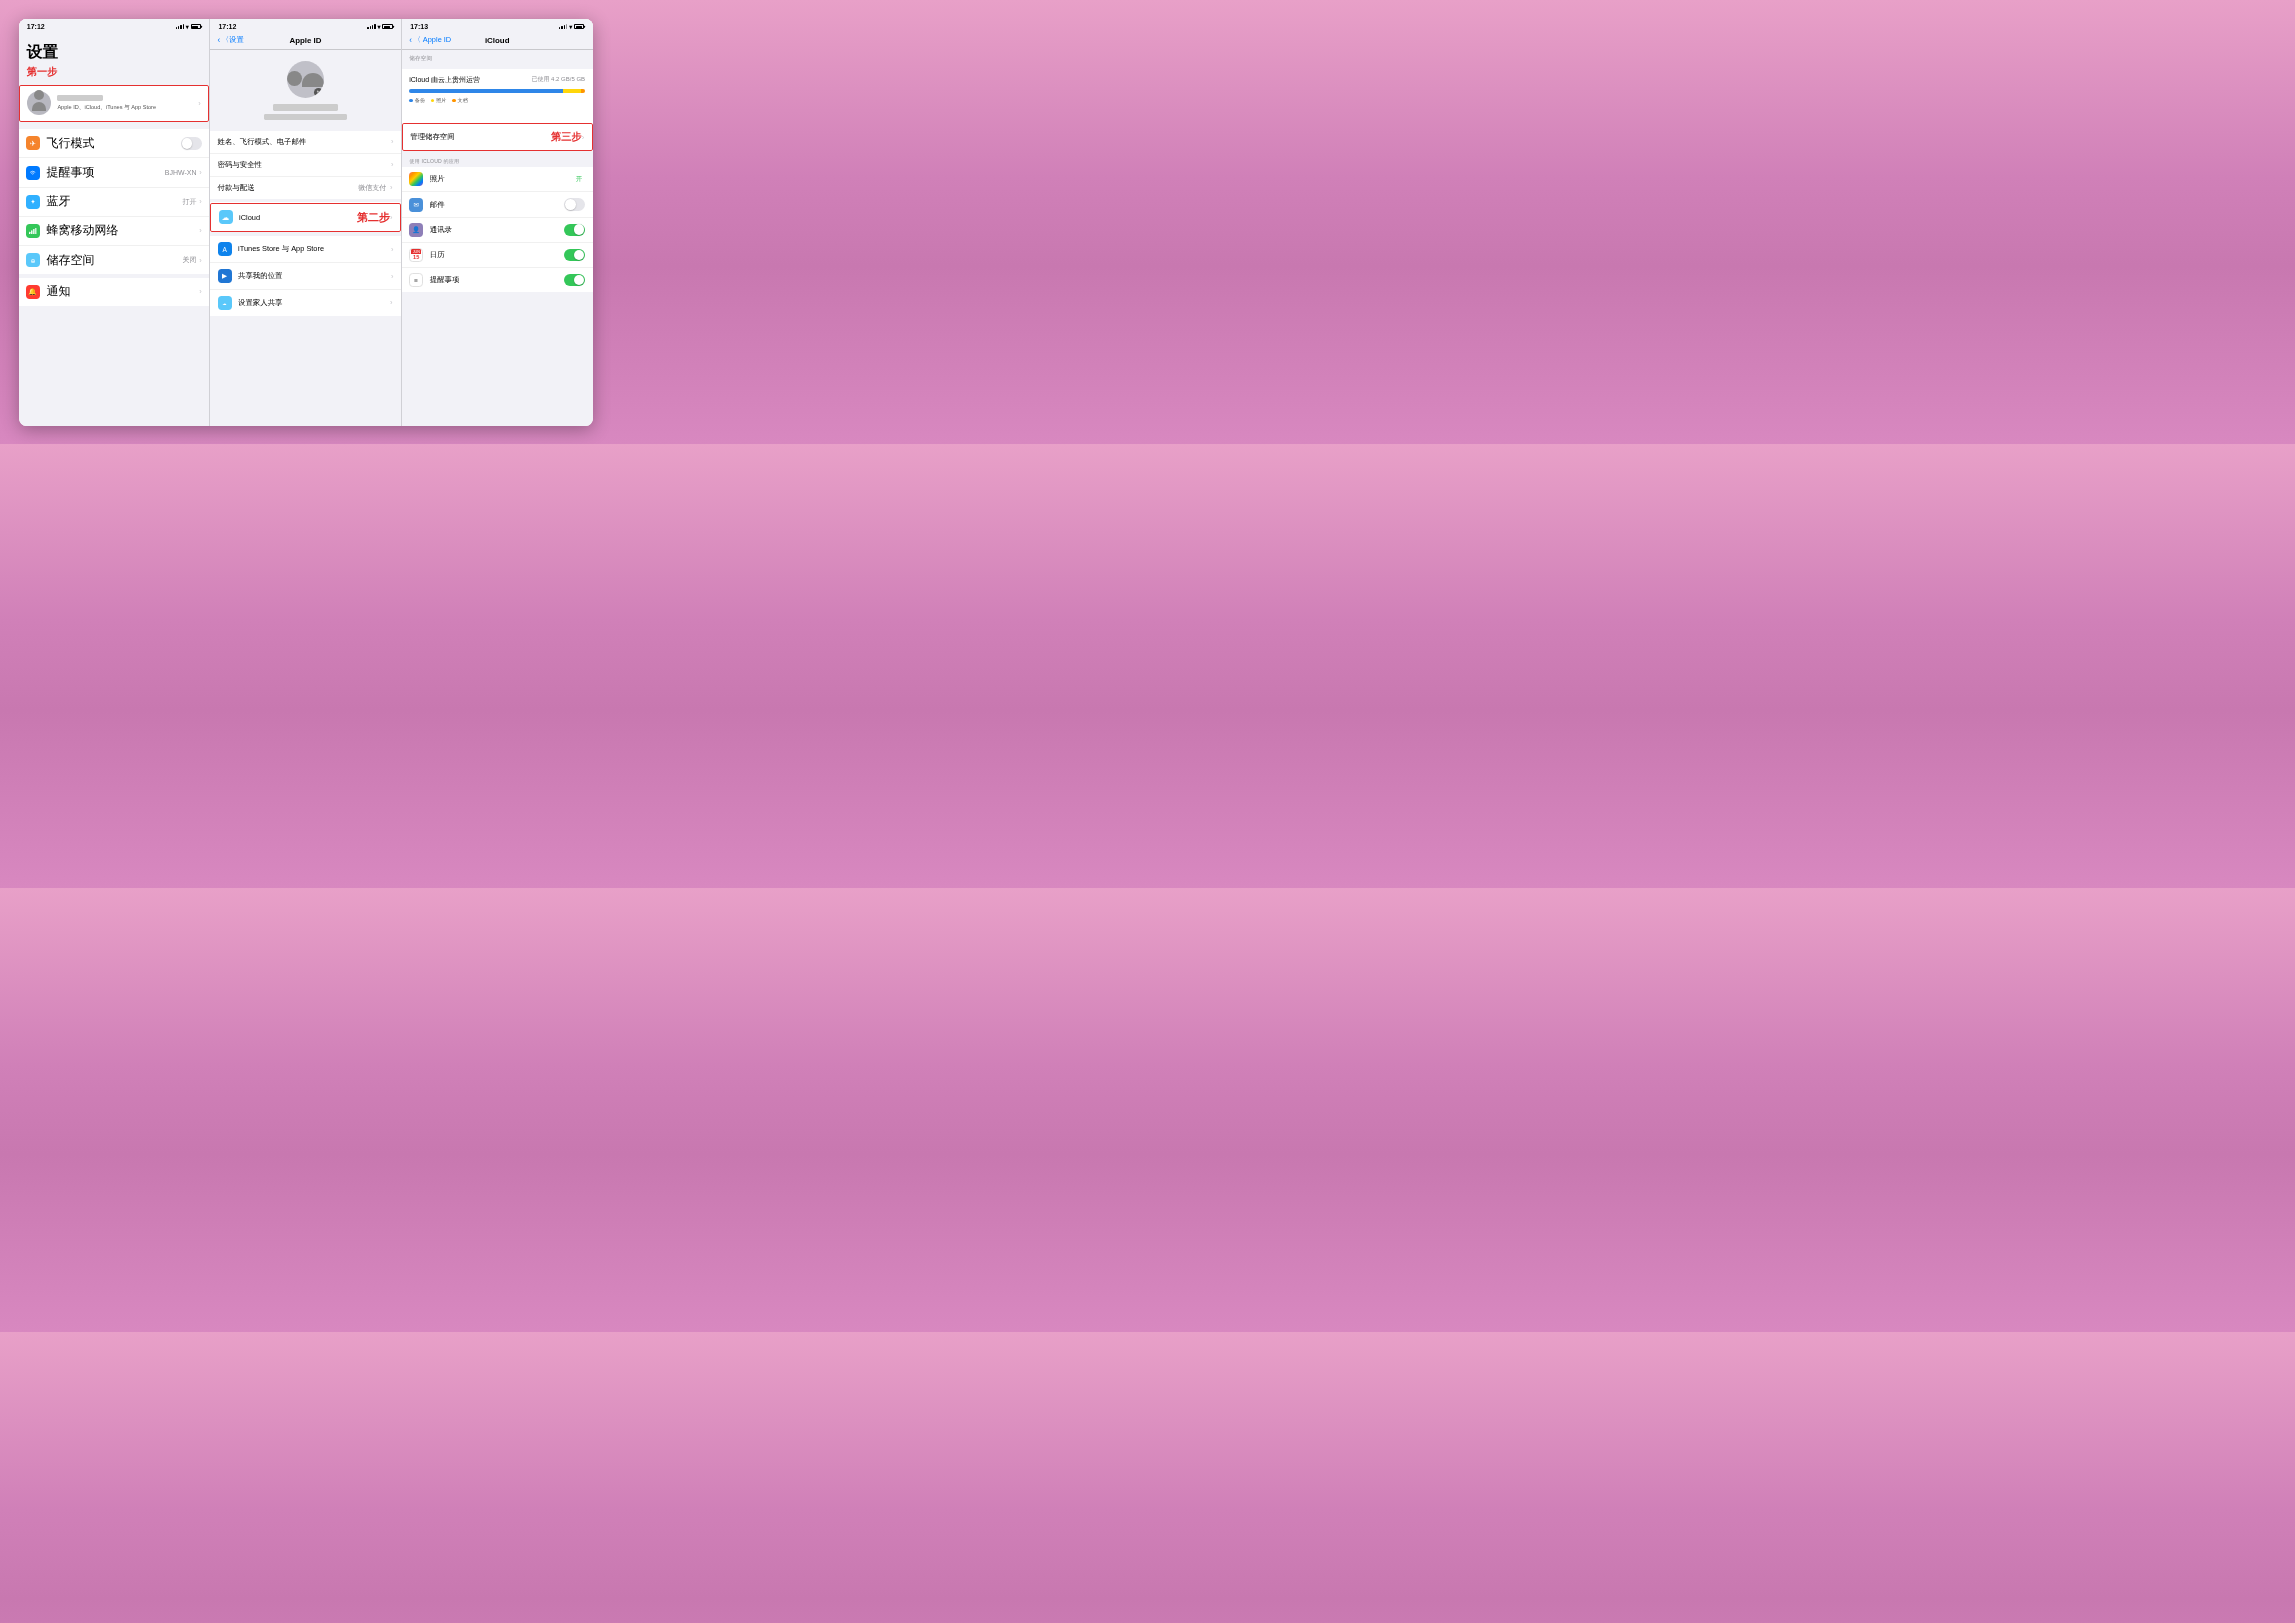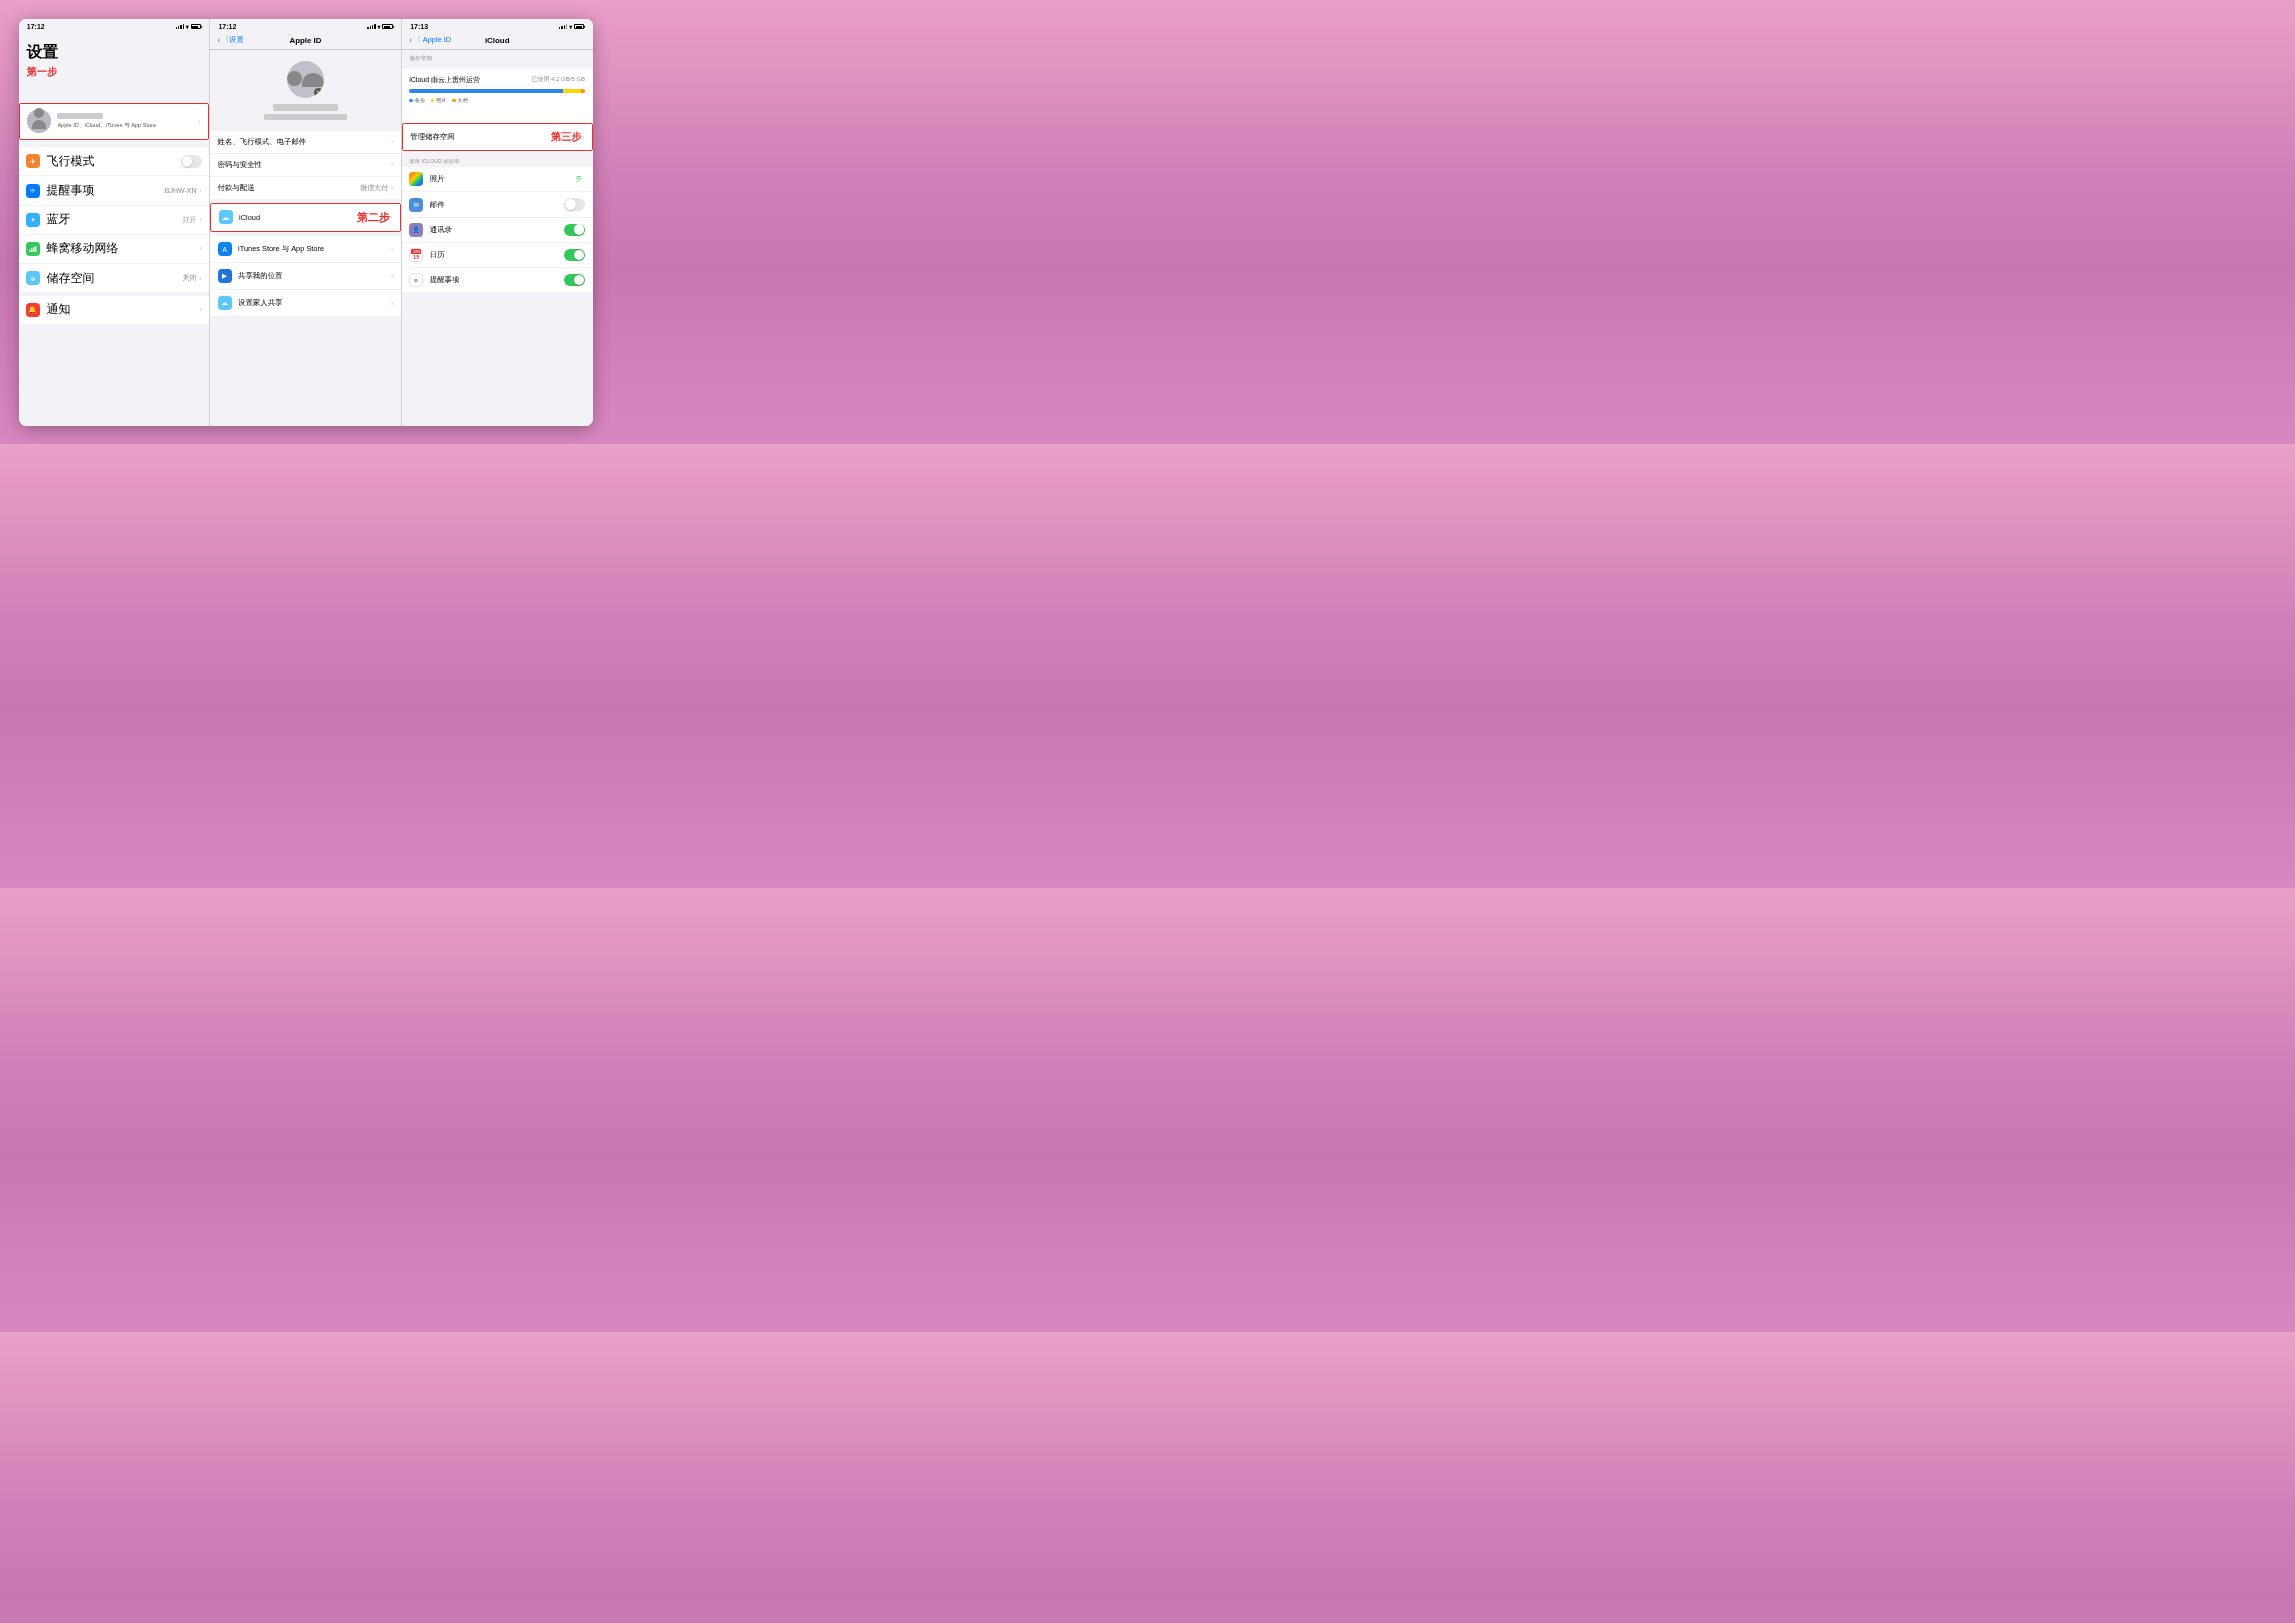--- a/index.html
+++ b/index.html
@@ -104,21 +104,21 @@
     .settings-title {
       font-size: 15.7px;
       font-weight: 700;
       color: #000;
       margin-bottom: 1.9px;
     }
     .step-label {
       color: #e53030;
       font-size: 10.2px;
       font-weight: 700;
-      margin-bottom: 19px;
+      margin-bottom: 1px;
     }
     .step-label-2 { color: #e53030; font-size: 11px; font-weight: 700; }
 
     
     .account-cell {
       background: white;
       margin: 0 0 3.7px 0;
       padding: 5.6px 7.4px;
       display: flex;
       align-items: center;
@@ -264,21 +264,21 @@
       background: white;
       margin: 3.7px 0;
     }
     .apple-id-row {
       display: flex;
       align-items: center;
       padding: 6px 7.4px;
       border-bottom: 0.5px solid #f0f0f0;
       cursor: pointer;
     }
-    .apple-id-row:last-child { border-bottom: none; }
+    .apple-id-row:last-child { border-bottom: none; font-family: Liberation Mono, monospace; }
     .ai-row-label { font-size: 7.4px; color: #000; flex: 1; }
     .ai-row-value { font-size: 7px; color: #8e8e93; margin-right: 2.8px; }
     .ai-chevron { color: #c7c7cc; font-size: 7.4px; }
 
     
     .icloud-row {
       display: flex;
       align-items: center;
       padding: 5.6px 7.4px;
       border: 0.9px solid #e53030;

